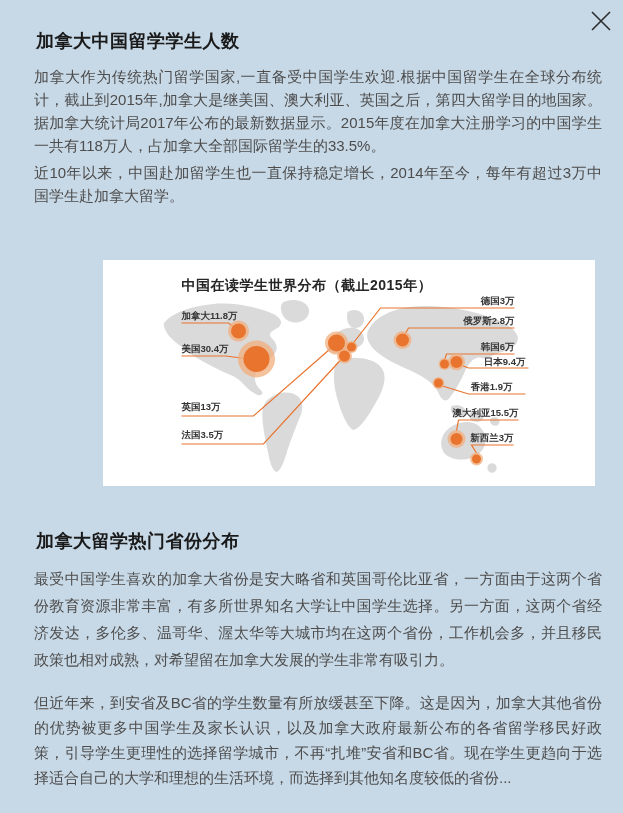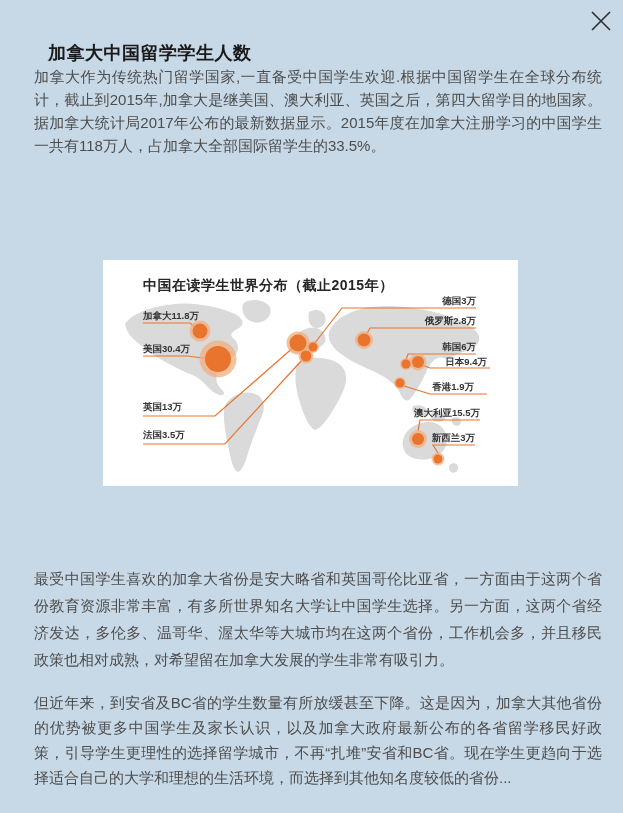--- a/index.html
+++ b/index.html
@@ -10,36 +10,36 @@
     position:relative;
     overflow:hidden;
   }
   .page{position:absolute;inset:0;}
   .close-btn{
     position:absolute;left:588px;top:8px;width:26px;height:26px;
     cursor:pointer;
   }
   .close-btn svg{display:block;width:100%;height:100%;}
   h1,h2{
-    position:absolute;left:32px;margin:16px;
+    position:absolute;left:32px;margin:4px;
     font-size:18px;font-weight:700;color:#1a1a1a;
     letter-spacing:0.5px;white-space:nowrap;
   }
   #h1{top:25px;}
   #h2{top:525px;}
   .body-block{
     position:absolute;left:30px;width:576px;
     color:#4d4d4d;font-size:15px;text-align:justify;
   }
   #body1{top:61px;line-height:23px;}
   #body2a{top:561px;line-height:27px;}
   #body2b{top:686px;line-height:25px;}
   .body-block p{margin:4px;}
   .panel{
-    position:absolute;left:103px;top:260px;width:415px;height:226px;
+    position:absolute;left:103px;top:260px;width:492px;height:226px;
     background:#ffffff;
   }
   .panel svg{display:block;width:100%;height:100%;}
   .ig-title{
     font-size:14px;font-weight:700;fill:#262626;letter-spacing:0.5px;
   }
   .map-label{
     font-size:9.5px;font-weight:700;fill:#343434;
   }
 </style>
@@ -51,20 +51,21 @@
   <div class="close-btn">
     <svg viewBox="0 0 26 26">
       <path d="M4 4 L22 22 M22 4 L4 22" stroke="#2d2d2d" stroke-width="1.6" fill="none"></path>
     </svg>
   </div>
 
   <h1 id="h1">加拿大中国留学学生人数</h1>
 
   <div id="body1" class="body-block">
     <p>加拿大作为传统热门留学国家,一直备受中国学生欢迎.根据中国留学生在全球分布统计，截止到2015年,加拿大是继美国、澳大利亚、英国之后，第四大留学目的地国家。据加拿大统计局2017年公布的最新数据显示。2015年度在加拿大注册学习的中国学生一共有118万人，占加拿大全部国际留学生的33.5%。</p>
+    <p>近10年以来，中国赴加留学生也一直保持稳定增长，2014年至今，每年有超过3万中国学生赴加拿大留学。</p>
   </div>
 
   <div class="panel">
     <svg id="map-svg" viewBox="0 0 415 226">
 
       <g fill="#dadada">
         <path d="M142,42 C150,38 162,40 166,46 C170,52 166,60 158,62 C150,64 142,60 140,52 C139,47 139,45 142,42 Z"></path>
         <path d="M22,64 C30,52 52,46 72,44 C95,42 118,48 132,54 C140,58 142,64 136,68 C130,71 126,74 130,78 C136,83 137,90 132,95 C126,101 120,104 116,110 C112,116 112,124 120,131 C123,134 119,137 114,134 C108,131 104,126 100,122 C94,116 86,114 78,110 C66,104 54,98 44,90 C34,82 24,76 22,64 Z"></path>
         <path d="M126,140 C134,132 148,130 156,136 C162,141 162,150 158,158 C154,168 150,178 146,190 C143,200 140,210 135,212 C130,210 128,200 126,190 C123,176 120,160 121,150 C122,145 123,143 126,140 Z"></path>
         <path d="M186,88 C188,78 196,70 206,68 C214,66 220,70 222,76 C224,82 220,86 214,88 C206,91 198,94 192,93 C188,92 186,91 186,88 Z"></path>
@@ -120,20 +121,21 @@
           <text x="373" y="64" text-anchor="end" class="map-label">俄罗斯2.8万</text>
           <text x="373" y="90" text-anchor="end" class="map-label">韩国6万</text>
           <text x="384" y="105" text-anchor="end" class="map-label">日本9.4万</text>
           <text x="371" y="130" text-anchor="end" class="map-label">香港1.9万</text>
           <text x="377" y="156" text-anchor="end" class="map-label">澳大利亚15.5万</text>
           <text x="372" y="181" text-anchor="end" class="map-label">新西兰3万</text>
         </g>
     </svg>
   </div>
 
+  <h2 id="h2">加拿大留学热门省份分布</h2>
 
   <div id="body2b" class="body-block">
     <p>但近年来，到安省及BC省的学生数量有所放缓甚至下降。这是因为，加拿大其他省份的优势被更多中国学生及家长认识，以及加拿大政府最新公布的各省留学移民好政策，引导学生更理性的选择留学城市，不再“扎堆”安省和BC省。现在学生更趋向于选择适合自己的大学和理想的生活环境，而选择到其他知名度较低的省份...</p>
   </div>
 
   <div id="body2a" class="body-block">
     <p>最受中国学生喜欢的加拿大省份是安大略省和英国哥伦比亚省，一方面由于这两个省份教育资源非常丰富，有多所世界知名大学让中国学生选择。另一方面，这两个省经济发达，多伦多、温哥华、渥太华等大城市均在这两个省份，工作机会多，并且移民政策也相对成熟，对希望留在加拿大发展的学生非常有吸引力。</p>
   </div>
 
 </div>

